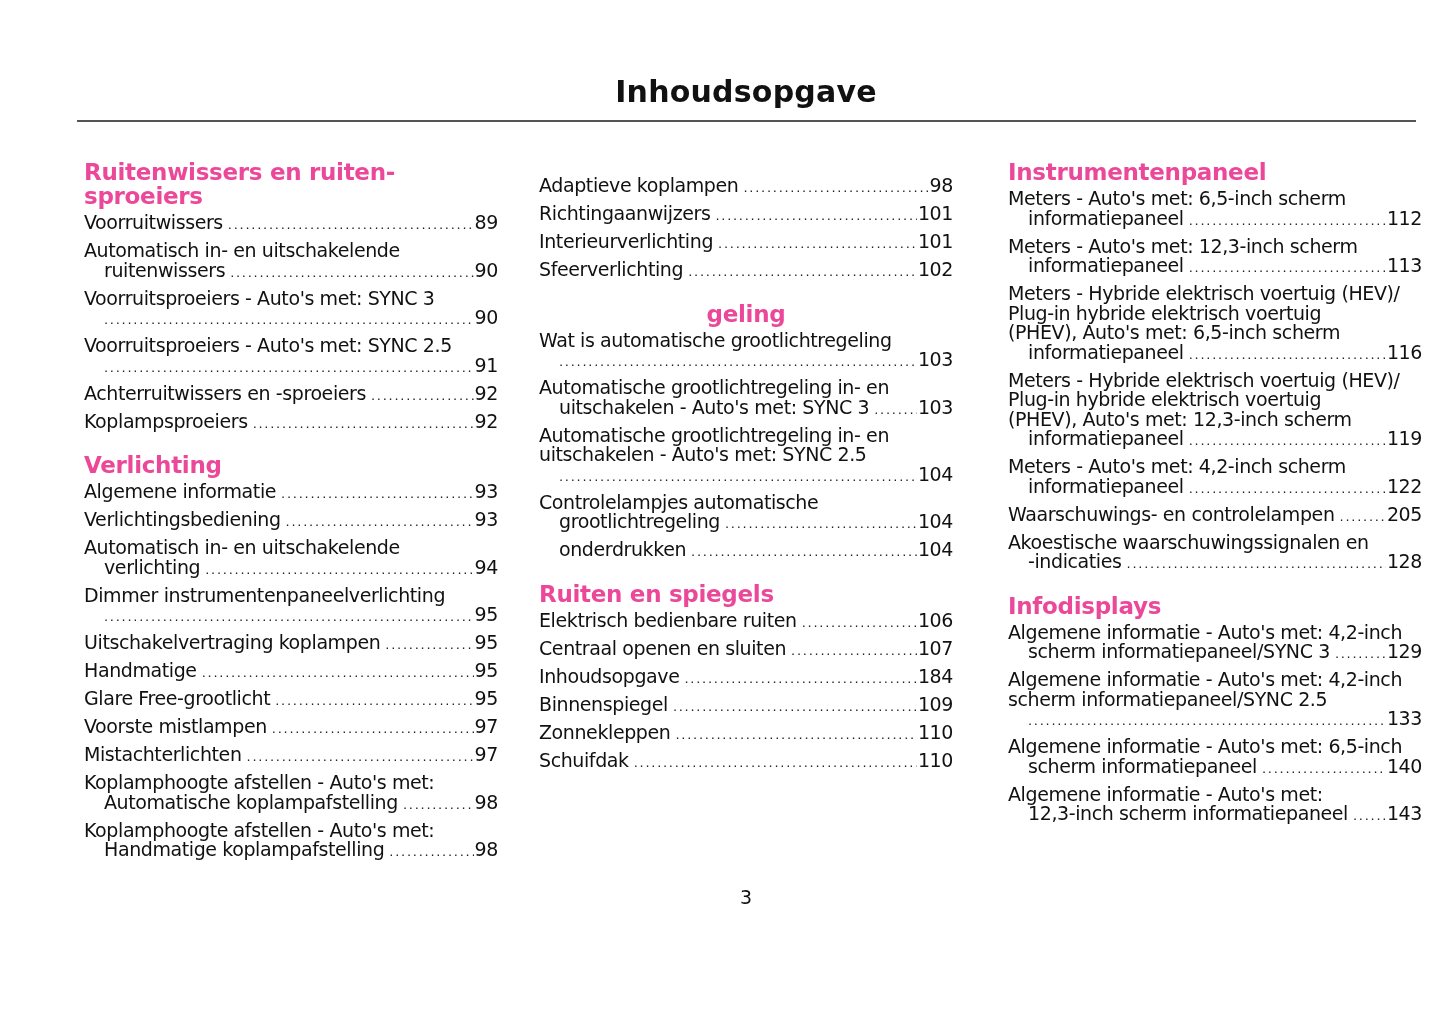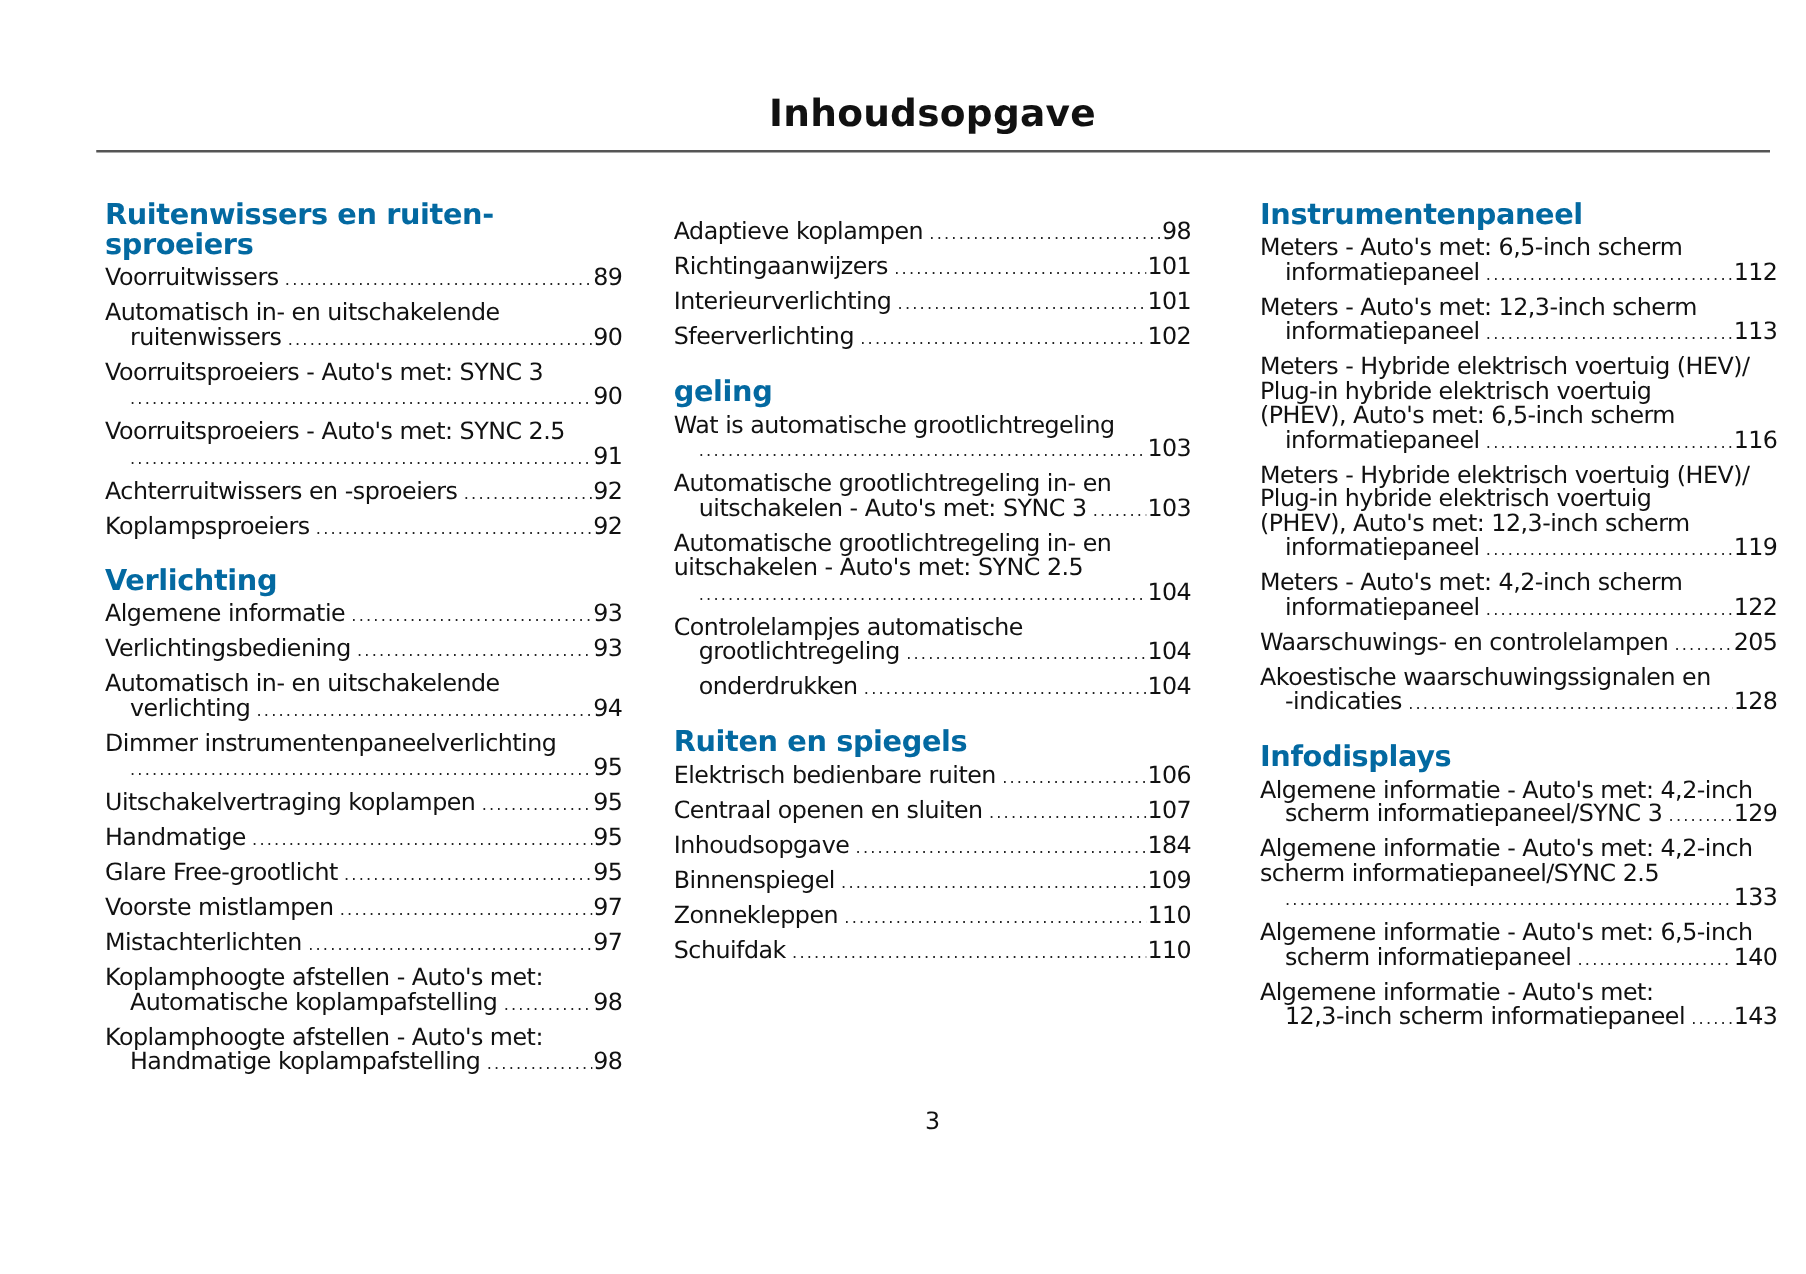--- a/index.html
+++ b/index.html
@@ -7,21 +7,21 @@
          font-family: "DejaVu Sans", sans-serif; color: #111111; }
   .page-title { position: absolute; left: 0; width: 1492px; top: 74px; text-align: center;
          font-size: 30px; font-weight: bold; letter-spacing: 0.2px; color: #111; }
   .title-rule { position: absolute; left: 77px; top: 120px; width: 1339px; height: 2px; background: #555555; }
   .col { position: absolute; top: 160px; width: 414px; }
   .col-1 { left: 84px; }
   .col-2 { left: 539px; top: 176px; }
   .col-3 { left: 1008px; }
   .section { margin-bottom: 20px; }
   .section-heading { font-size: 23px; font-weight: bold; line-height: 24px; margin: 0 0 5px 0;
-         padding-left: 23px; text-indent: -23px; color: #0369a1; letter-spacing: -0.3px; }
+         padding-left: 23px; text-indent: -23px; color: #ec4899; letter-spacing: -0.3px; }
   .entry { font-size: 19px; line-height: 19.5px; margin-bottom: 6.5px; letter-spacing: -0.4px;
          padding-left: 20px; text-indent: -20px; position: relative; }
   .entry .line { display: block; }
   .entry .last-line { display: flex; align-items: baseline; text-indent: 0; }
   .entry .first-is-last { margin-left: -20px; }
   .entry .last-text { white-space: nowrap; flex: 0 0 auto; }
   .entry .leader { flex: 1 1 auto; overflow: hidden; white-space: nowrap; margin: 0 1px 0 5px;
          font-size: 13px; letter-spacing: 1.2px; color: #222; min-width: 10px; }
   .entry .leader::before { content: ". . . . . . . . . . . . . . . . . . . . . . . . . . . . . . . . . . . . . . . . . . . . . . . . . . . . . . . . . . . . . . . . . . . . . . . . . . . . . . . . . . . . . . . . . . . ."; letter-spacing: -1.2px; }
   .entry .page-num { flex: 0 0 auto; white-space: nowrap; }
@@ -199,21 +199,21 @@
       <div class="entry">
         <span class="last-line first-is-last">
           <span class="last-text">Sfeerverlichting</span>
           <span class="leader"></span>
           <span class="page-num">102</span>
         </span>
       </div>
     </div>
     <div class="section">
       <div class="section-heading">
-        <span style="display: block;">geling</span>
+        <span style="display: block; text-align: center;">geling</span>
       </div>
       <div class="entry">
         <span class="line">Wat is automatische grootlichtregeling</span>
         <span class="last-line">
           <span class="last-text"></span>
           <span class="leader no-gap"></span>
           <span class="page-num">103</span>
         </span>
       </div>
       <div class="entry">

